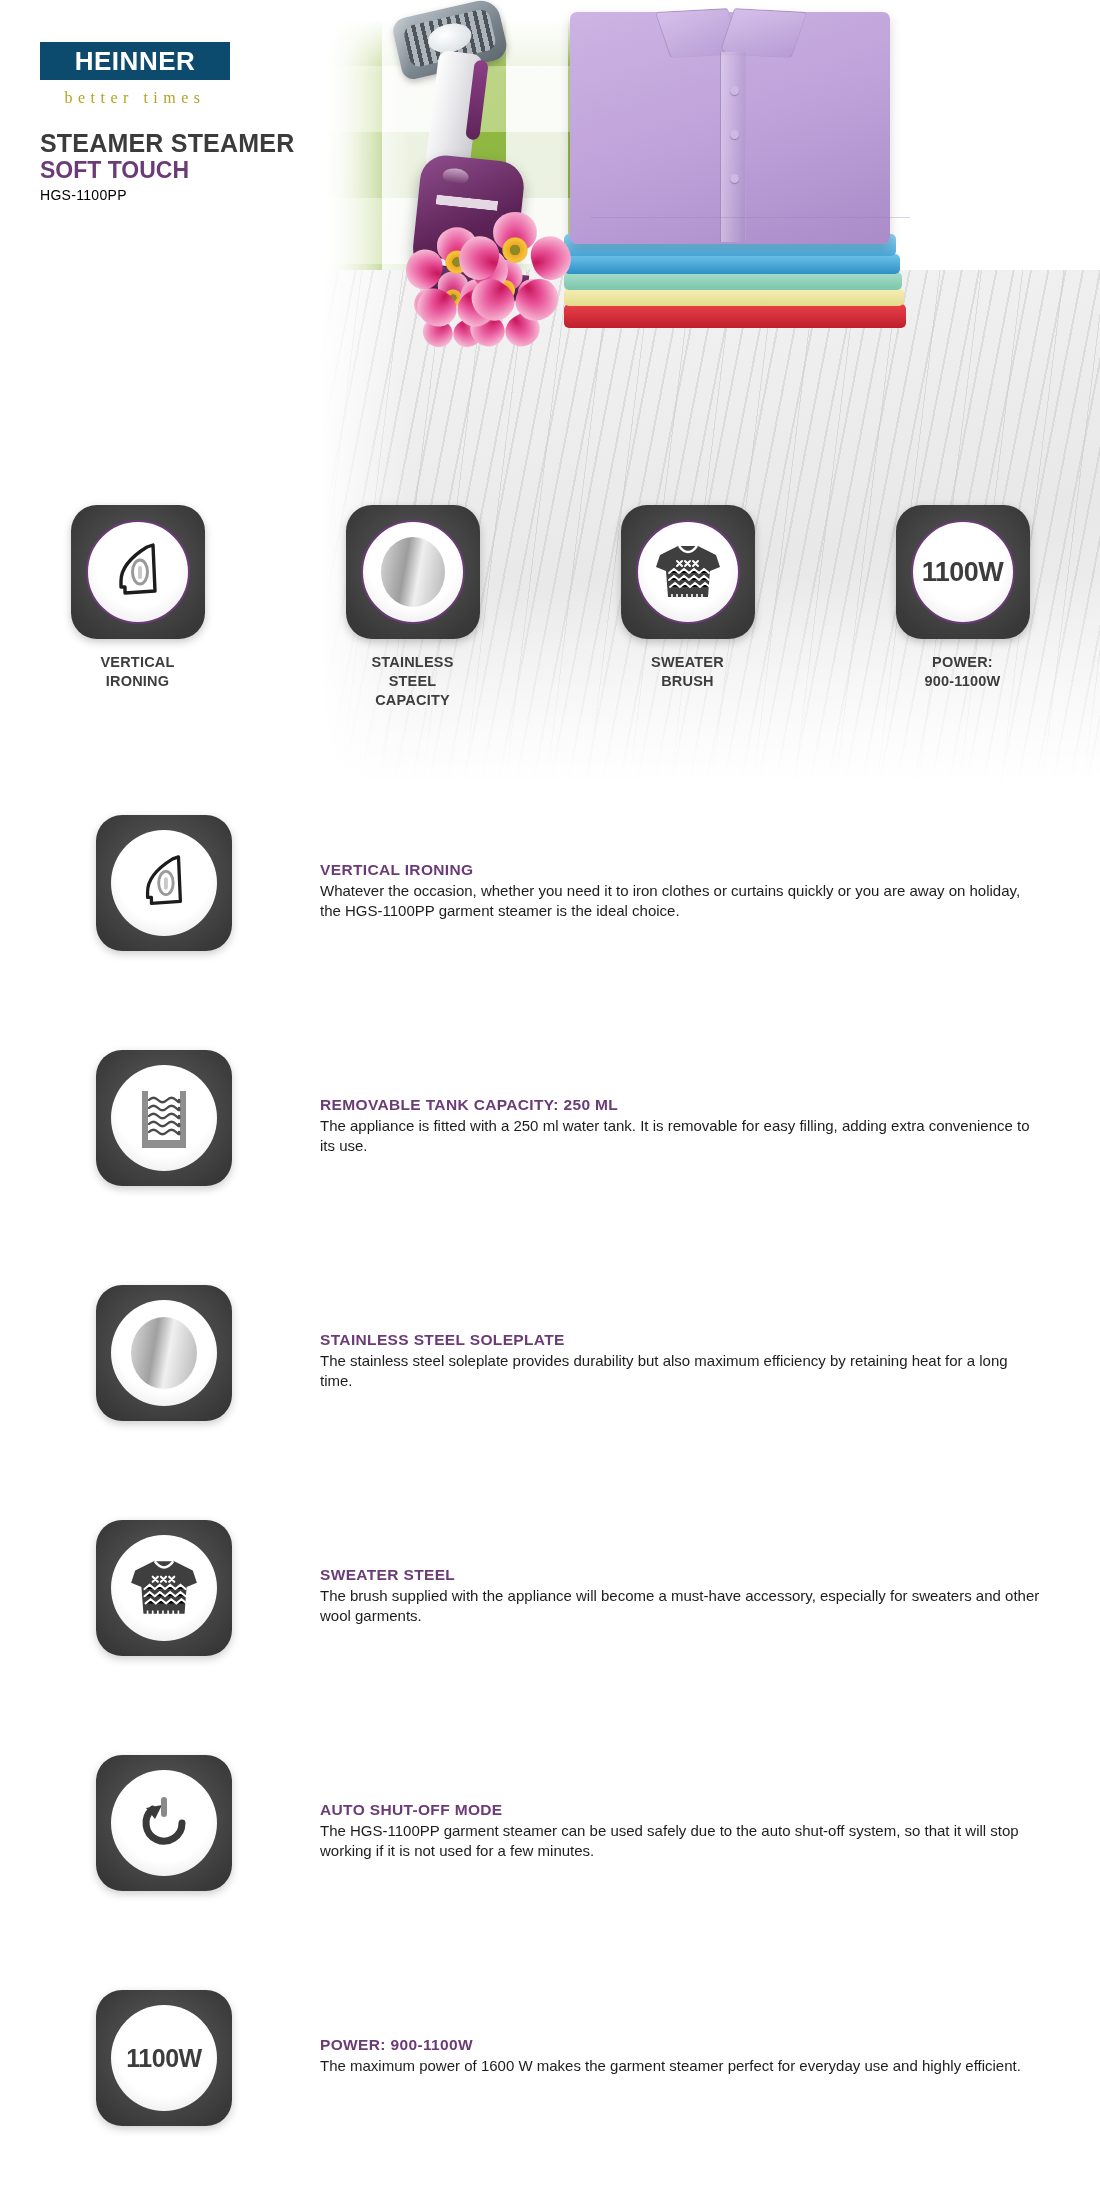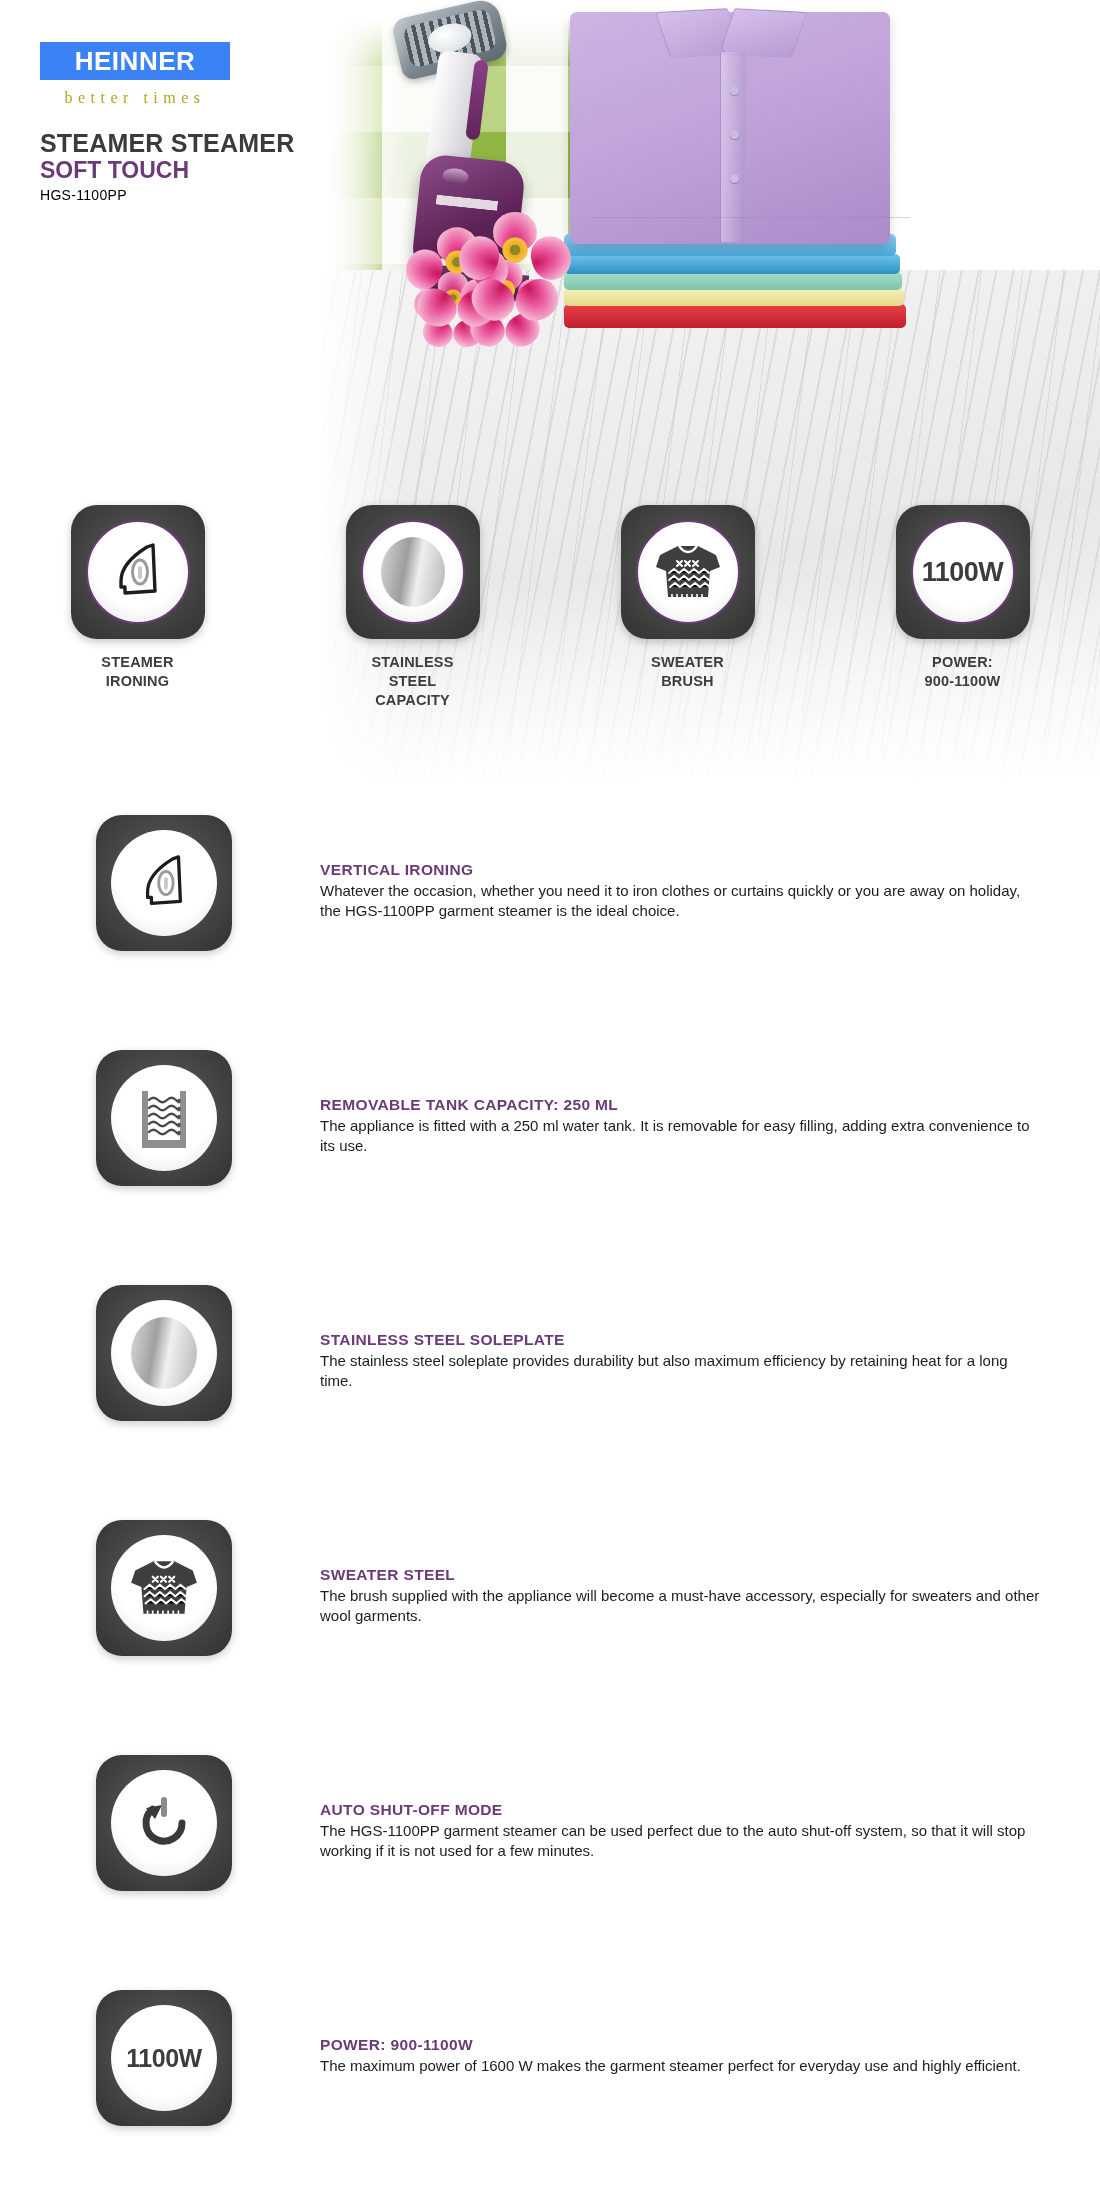--- a/index.html
+++ b/index.html
@@ -180,21 +180,21 @@
     z-index:3;
   }
   .f1{ left:4px;  top:16px; transform:scale(1.05);}
   .f2{ left:62px; top:4px;  transform:scale(1.15);}
   .f3{ left:52px; top:44px; transform:scale(.92);}
   .f4{ left:0px;  top:52px; transform:scale(.8); opacity:.95;}
 
   
   .brand { position:absolute; left:40px; top:42px; width:270px; }
   .logo-box{
-    width:190px; height:38px; background:#3b82f6;
+    width:190px; height:38px; background:#0c4a6e;
     display:flex; align-items:center; justify-content:center;
   }
   .logo-word{
     color:#fff; font-weight:bold; font-size:25px; letter-spacing:.5px;
     font-family:"Liberation Sans", sans-serif; transform:scaleX(1.04);
   }
   .tagline{
     margin-top:9px; width:190px; text-align:center;
     color:#b3a420; font-size:16px; letter-spacing:5.5px;
     font-family:"Liberation Serif", serif;
@@ -354,21 +354,21 @@
       <div class="tile">
         <div class="disc">
           <svg class="icn" width="58" height="62" viewBox="0 0 58 62">
             <path d="M44 4 L46 50 L16 52 L16 46 L12 46 L12 40 Q12 22 38 6 Z" fill="#fff" stroke="#1d1d1d" stroke-width="3.4" stroke-linejoin="round"></path>
             <ellipse cx="31" cy="31" rx="7.5" ry="12" fill="none" stroke="#9a9a9a" stroke-width="3"></ellipse>
             <rect x="29" y="25" width="4" height="13" rx="2" fill="#c9c9c9"></rect>
           </svg>
         </div>
       </div>
       <div class="fcaption">
-        <div>STEAMER</div>
+        <div>VERTICAL</div>
         <div>IRONING</div>
       </div>
     </div>
 
     <div class="fcell">
       <div class="tile">
         <div class="disc">
           <div style="width:64px;height:70px;border-radius:50%;
                background:linear-gradient(100deg,#d9d9d9,#9d9d9d 38%,#efefef 58%,#b4b4b4 100%);"></div>
         </div>
@@ -515,21 +515,21 @@
             <svg class="icn" width="64" height="64" viewBox="0 0 64 64">
               <path d="M50 32 A18 18 0 1 1 20.5 18.3" fill="none" stroke="#3a3a3a" stroke-width="7" stroke-linecap="round"></path>
               <path d="M14 17 L30 14 L23 28 Z" fill="#3a3a3a"></path>
               <rect x="29" y="6" width="6" height="20" rx="3" fill="#8a8a8a"></rect>
             </svg>
           </div>
         </div>
       </div>
       <div class="dtext">
         <div class="dhead">AUTO SHUT-OFF MODE</div>
-        <div class="dbody">The HGS-1100PP garment steamer can be used perfect due to the auto shut-off system, so that it will stop working if it is not used for a few minutes.</div>
+        <div class="dbody">The HGS-1100PP garment steamer can be used safely due to the auto shut-off system, so that it will stop working if it is not used for a few minutes.</div>
       </div>
     </div>
 
     <div class="drow">
       <div class="dicon-wrap">
         <div class="dtile">
           <div class="disc">
             <span class="wtext" style="font-size:25px">1100W</span>
           </div>
         </div>

